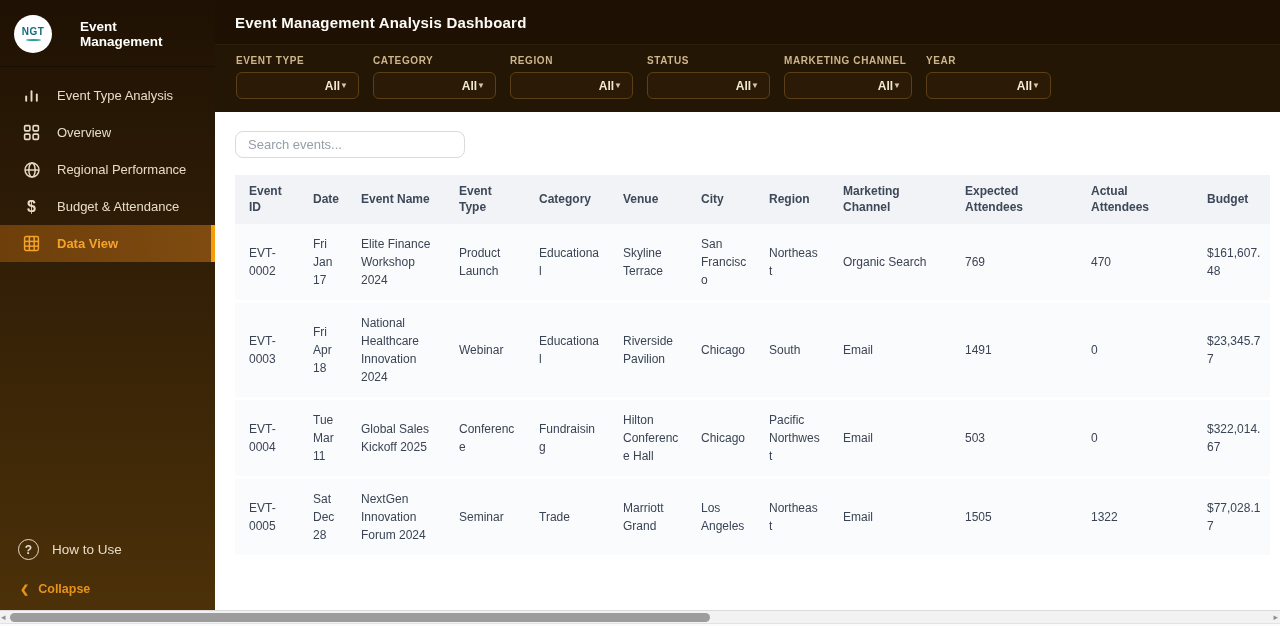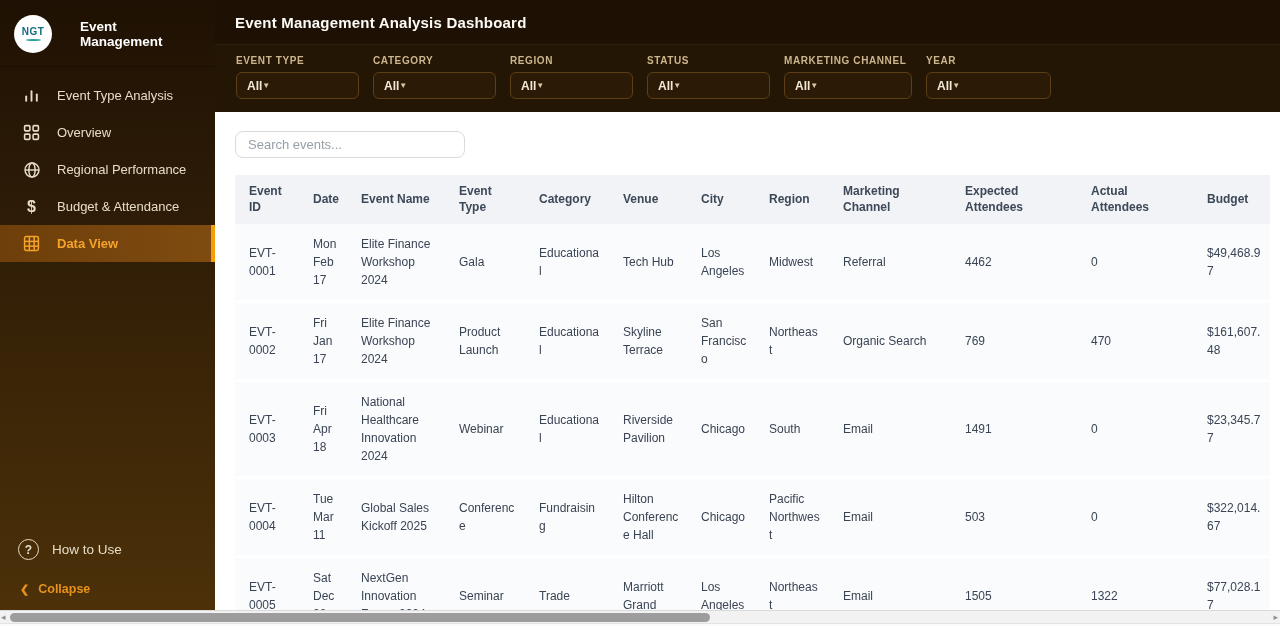--- a/index.html
+++ b/index.html
@@ -37,21 +37,21 @@
   
   .topbar { position:absolute; left:215px; top:0; width:1065px; height:44px; background:#1e1103;
     display:flex; align-items:center; padding-left:20px; }
   .dash-title { color:#fdfcf8; font-size:15px; font-weight:bold; letter-spacing:0.2px; }
 
   .filterbar { position:absolute; left:215px; top:44px; width:1065px; height:68px; background:#241604;
     border-top:1px solid rgba(255,255,255,0.04); padding:10px 0 0 21px; display:flex; gap:14px; }
   .filter-group { display:flex; flex-direction:column; gap:6px; }
   .filter-label { font-size:10px; font-weight:bold; color:#cdb58e; letter-spacing:0.6px; }
   .filter-select { width:123px; height:27px; background:#2b1a06; border:1px solid #5c3f17; border-radius:6px;
-    display:flex; align-items:center; justify-content:flex-start; padding:0 10px; cursor:pointer; }
+    display:flex; align-items:center; justify-content:flex-end; padding:0 10px; cursor:pointer; }
   .filter-group:nth-child(5) .filter-select { width:128px; }
   .filter-group:nth-child(6) .filter-select { width:125px; }
   .filter-select .val { color:#f3ead6; font-size:12px; font-weight:bold; }
   .filter-select .arrow { color:#d8c6a4; font-size:8px; }
 
   
   .main { position:absolute; left:215px; top:112px; width:1065px; height:500px; background:#ffffff;
     overflow:hidden; padding:19px 0 0 20px; }
   .search-input { width:230px; height:27px; border:1px solid #d7dbdf; border-radius:8px; padding:0 12px;
     font-size:13px; color:#333; outline:none; font-family:"Liberation Sans",sans-serif; }
@@ -218,34 +218,20 @@
               <th>City</th>
               <th>Region</th>
               <th>Marketing Channel</th>
               <th>Expected Attendees</th>
               <th>Actual Attendees</th>
               <th>Budget</th>
             </tr>
         </thead>
         <tbody>
             <tr>
-              <td>EVT-0001</td>
-              <td>Mon Feb 17</td>
-              <td>Elite Finance Workshop 2024</td>
-              <td>Gala</td>
-              <td>Educational</td>
-              <td>Tech Hub</td>
-              <td>Los Angeles</td>
-              <td>Midwest</td>
-              <td>Referral</td>
-              <td>4462</td>
-              <td>0</td>
-              <td>$49,468.97</td>
-            </tr>
-            <tr>
               <td>EVT-0002</td>
               <td>Fri Jan 17</td>
               <td>Elite Finance Workshop 2024</td>
               <td>Product Launch</td>
               <td>Educational</td>
               <td>Skyline Terrace</td>
               <td>San Francisco</td>
               <td>Northeast</td>
               <td>Organic Search</td>
               <td>769</td>

